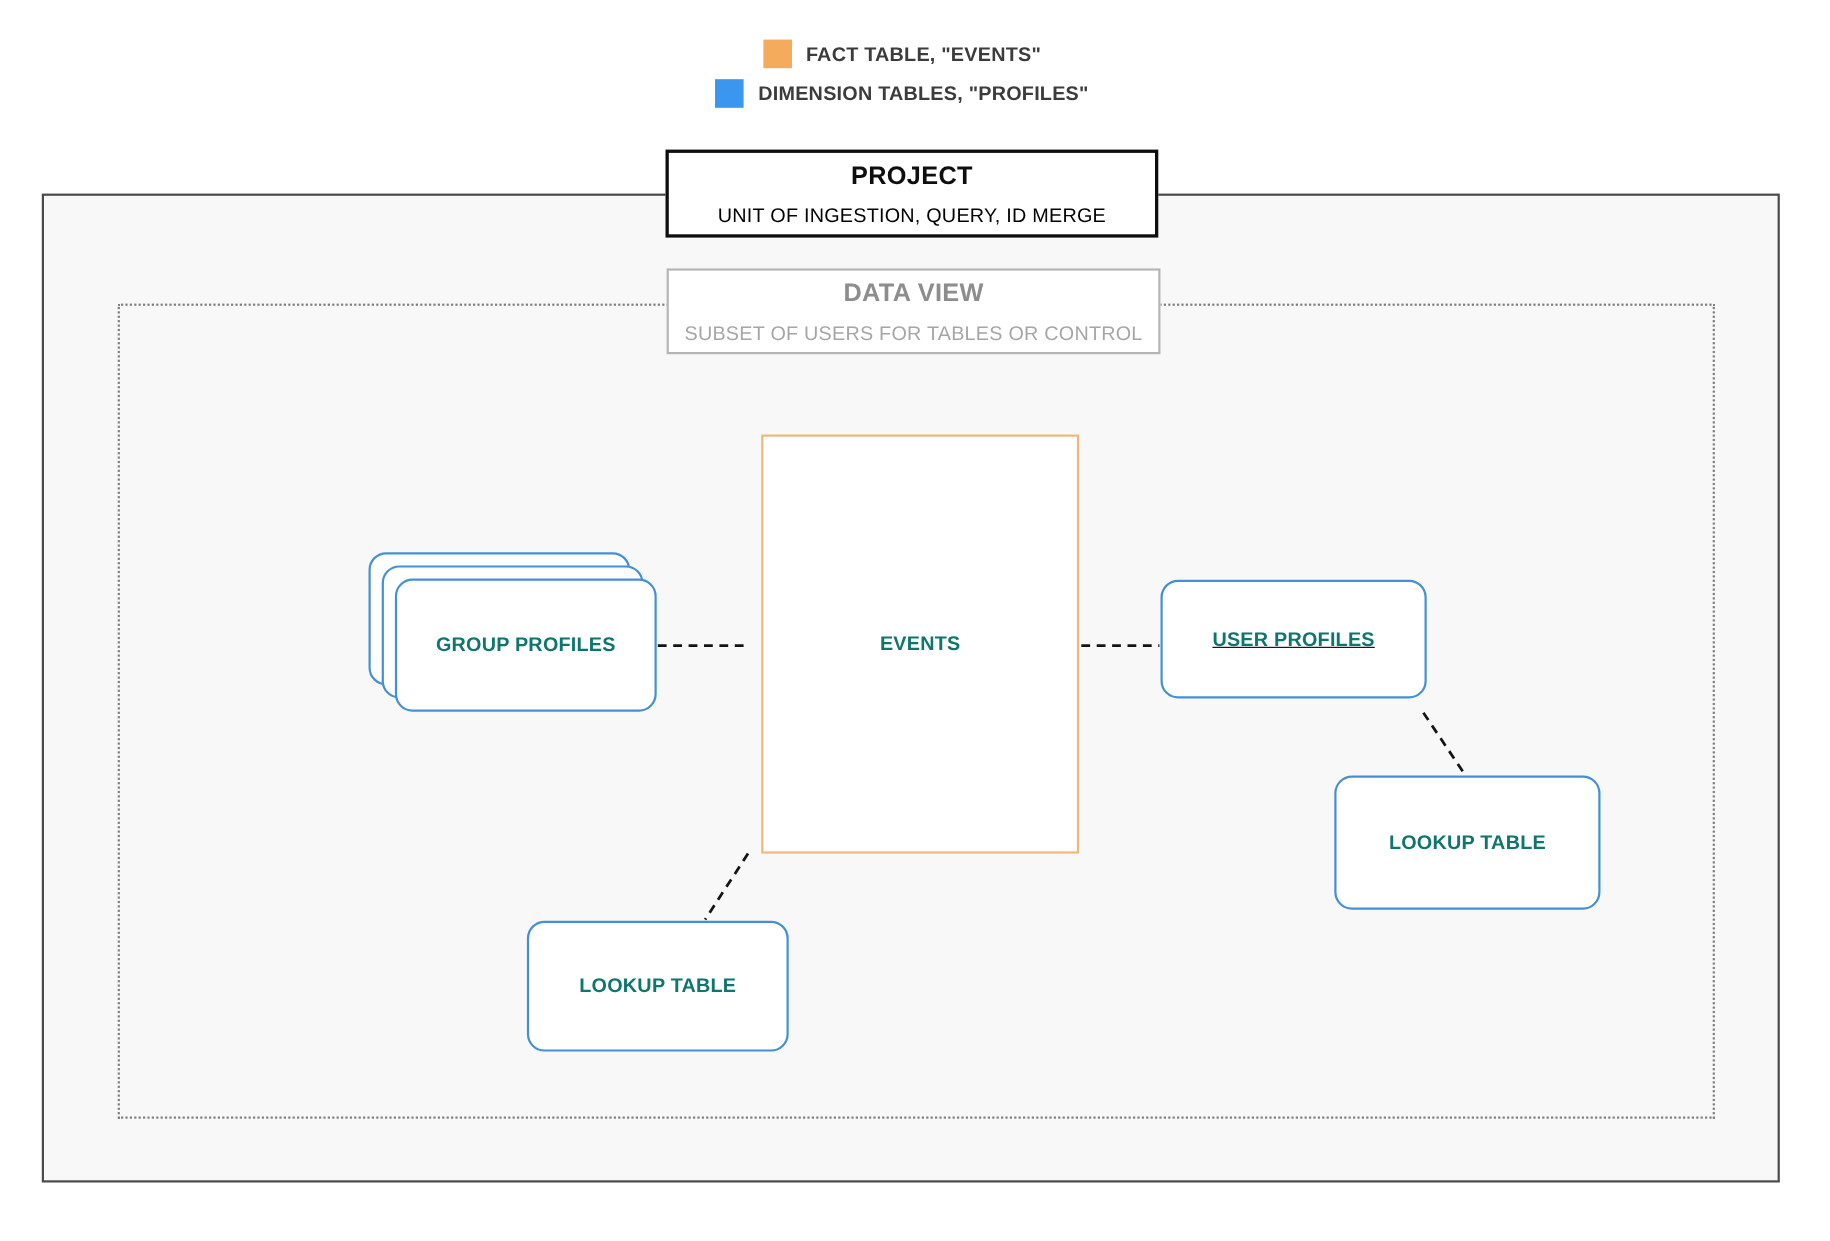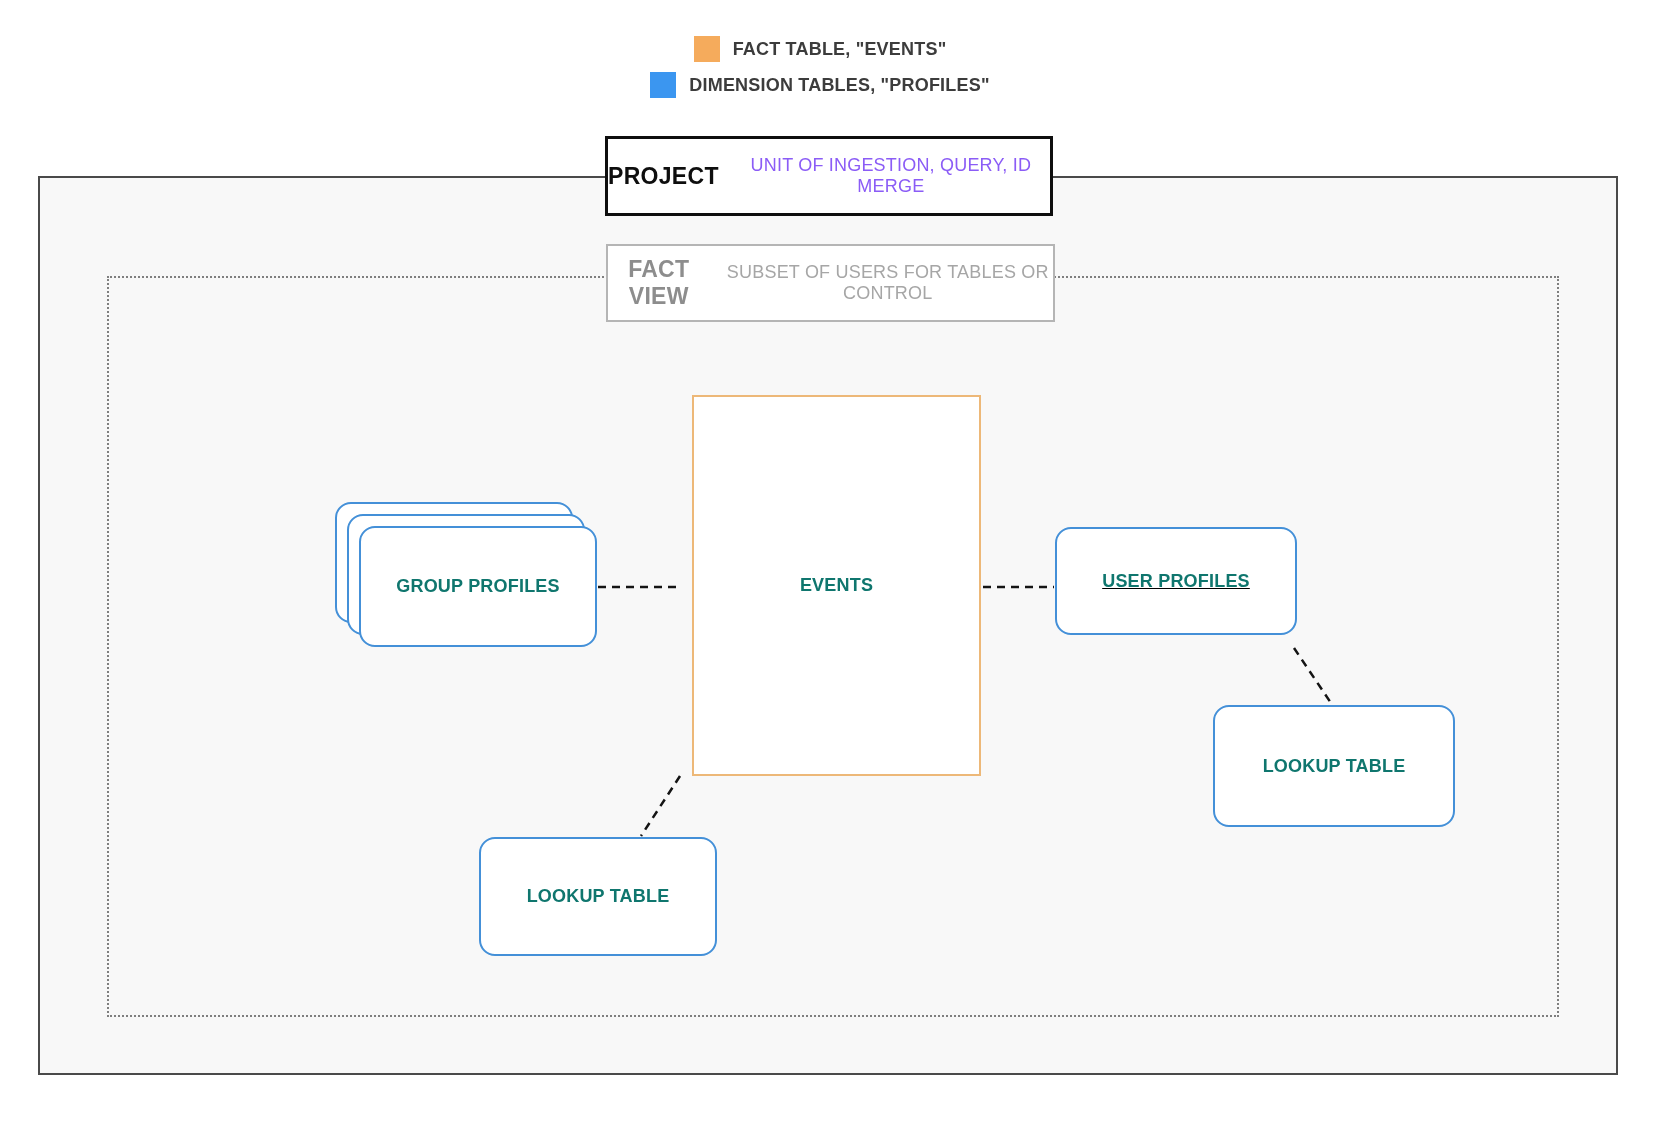--- a/index.html
+++ b/index.html
@@ -49,35 +49,35 @@
     left: 107px; top: 276px;
     width: 1452px; height: 741px;
     border: 2px dotted #7f7f7f;
     z-index: 2;
   }
 
   
   .title-box {
     position: absolute;
     display: flex;
-    flex-direction: row;
+    flex-direction: column;
     align-items: center;
     justify-content: center;
     gap: 13px;
     background: #ffffff;
     text-align: center;
     z-index: 6;
   }
   .project-box {
     left: 605px; top: 136px;
     width: 448px; height: 80px;
     border: 3px solid #0e0e0e;
   }
   .project-box .box-title { font-size: 23px; font-weight: bold; color: #0e0e0e; letter-spacing: 0.3px; }
-  .project-box .box-subtitle { font-size: 18px; color: #8b5cf6; letter-spacing: 0.2px; }
+  .project-box .box-subtitle { font-size: 18px; color: #000000; letter-spacing: 0.2px; }
 
   .data-view-box {
     left: 606px; top: 244px;
     width: 449px; height: 78px;
     border: 2px solid #b5b5b5;
   }
   .data-view-box .box-title { font-size: 23px; font-weight: bold; color: #8d8d8d; letter-spacing: 0.3px; }
   .data-view-box .box-subtitle { font-size: 18px; color: #a6a6a6; letter-spacing: 0.2px; }
 
   
@@ -148,21 +148,21 @@
   <div class="outer-rect" style="border-color: rgb(74, 74, 74); background: rgb(248, 248, 248);"></div>
 
   <div class="dotted-rect" style="border-color: rgb(127, 127, 127);"></div>
 
   <div class="title-box project-box">
     <div class="box-title">PROJECT</div>
     <div class="box-subtitle">UNIT OF INGESTION, QUERY, ID MERGE</div>
   </div>
 
   <div class="title-box data-view-box">
-    <div class="box-title" style="color: rgb(141, 141, 141);">FACT VIEW</div>
+    <div class="box-title" style="color: rgb(141, 141, 141);">DATA VIEW</div>
     <div class="box-subtitle" style="color: rgb(166, 166, 166);">SUBSET OF USERS FOR TABLES OR CONTROL</div>
   </div>
 
   <svg class="connectors" viewBox="0 0 1664 1128" xmlns="http://www.w3.org/2000/svg">
     <line x1="598" y1="587" x2="681" y2="587"></line>
     <line x1="969" y1="587" x2="1054" y2="587"></line>
     <line x1="1294" y1="648" x2="1331" y2="703"></line>
     <line x1="680" y1="776" x2="641" y2="836"></line>
   </svg>
 

